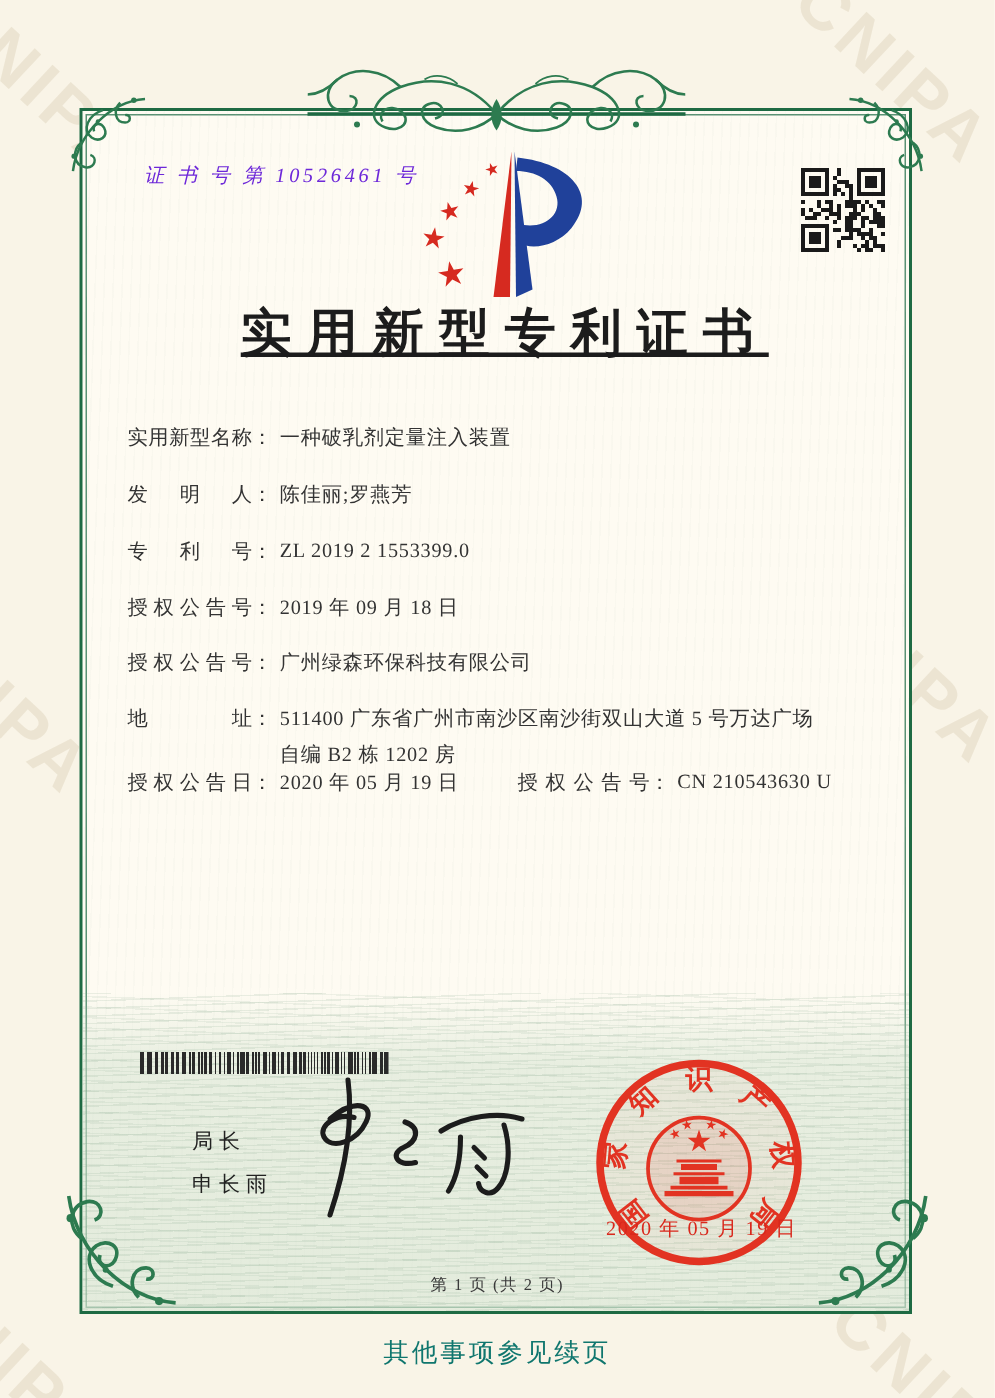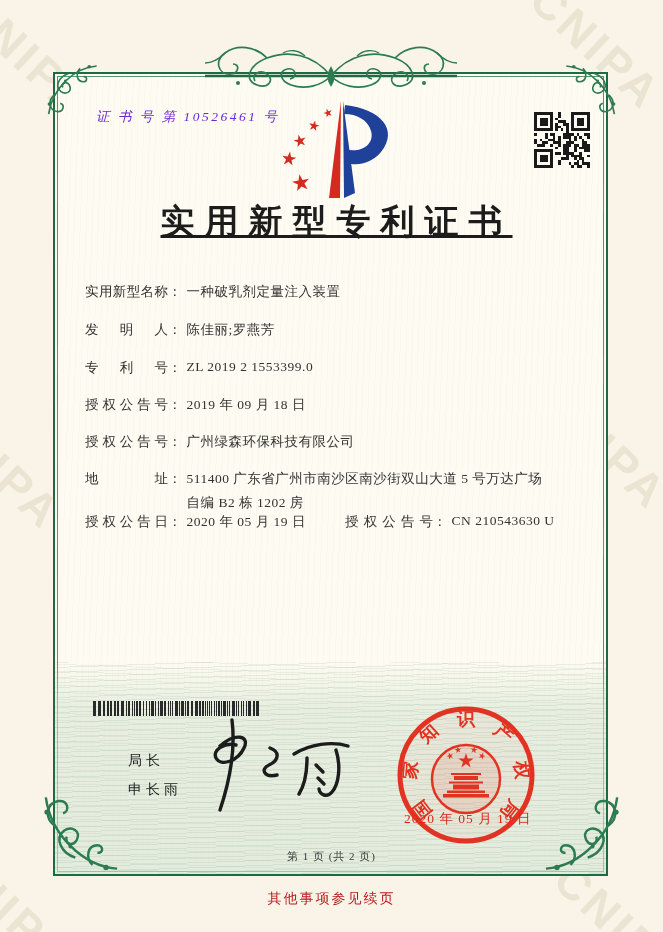--- a/index.html
+++ b/index.html
@@ -48,21 +48,21 @@
   
   .barcode{position:absolute;left:93px;top:701px;}
   .director{position:absolute;left:85px;font-size:14px;letter-spacing:4px;color:#222;margin-left:43px;}
   .sig{position:absolute;left:190px;top:712px;}
   .seal{position:absolute;left:391px;top:700px;}
   .sealdate{position:absolute;left:404px;top:810px;width:130px;font-size:13.5px;
             color:#d9281c;letter-spacing:1px;white-space:nowrap;}
   .pagenum{position:absolute;left:0;top:849px;width:100%;text-align:center;
            font-size:11px;color:#3a3a3a;letter-spacing:1px;}
   .footnote{position:absolute;left:0;top:890px;width:100%;text-align:center;
-            font-size:14px;color:#b91c1c;letter-spacing:2px;}
+            font-size:17px;color:#0f766e;letter-spacing:2px;}
   .logo{position:absolute;left:277px;top:96px;}
   .qr{position:absolute;left:533px;top:111px;}
 </style>
 </head>
 <body>
 
 <svg width="0" height="0" style="position:absolute" aria-hidden="true">
   <defs>
     <polygon id="st" points="0,-1 0.2245,-0.309 0.951,-0.309 0.3633,0.118 0.5878,0.809 0,0.382 -0.5878,0.809 -0.3633,0.118 -0.951,-0.309 -0.2245,-0.309"></polygon>
     <g id="corner-orn" stroke="#2d7b50" fill="none" stroke-width="2">

